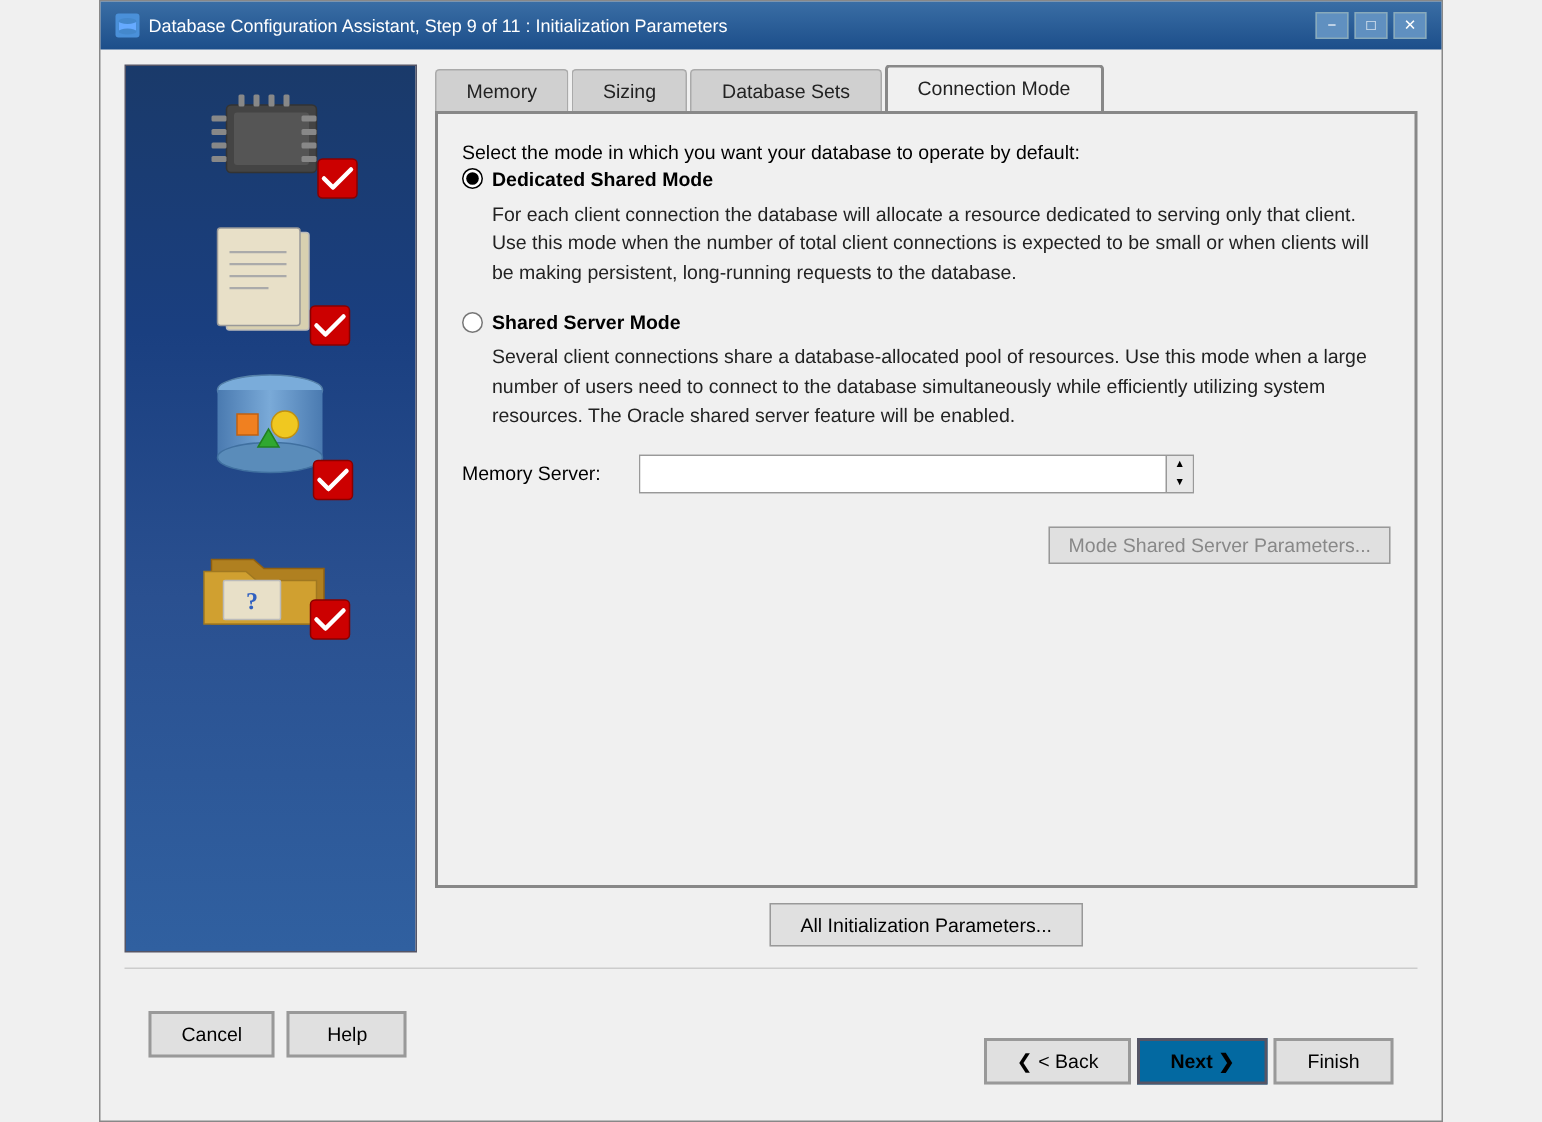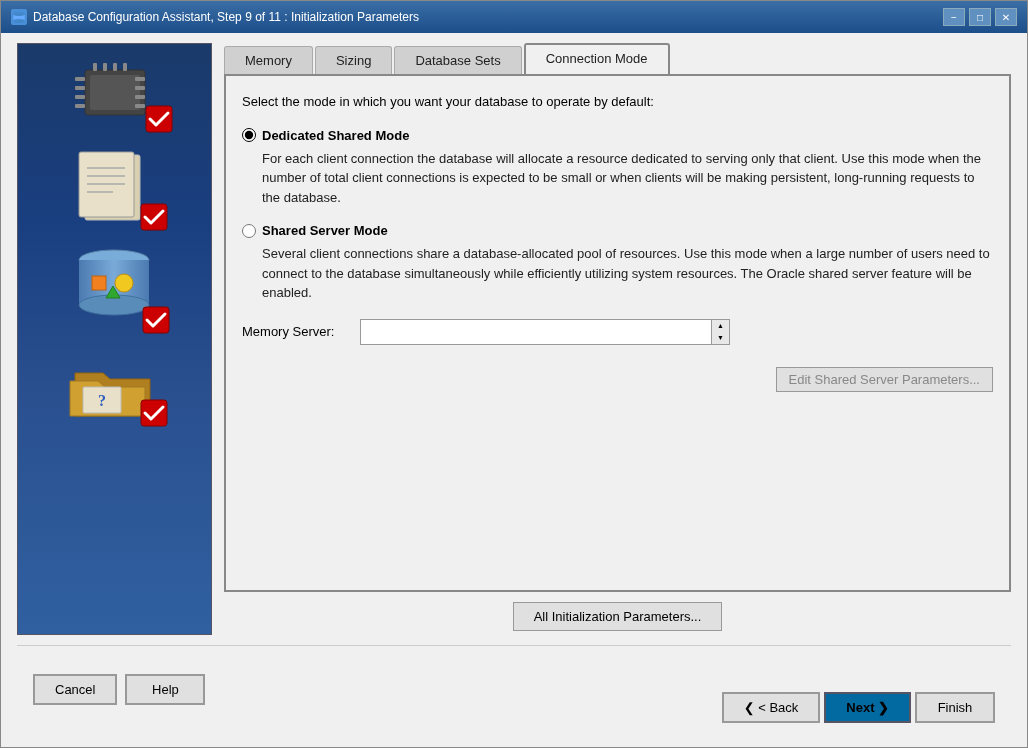--- a/index.html
+++ b/index.html
@@ -9,21 +9,21 @@
       background: #f0f0f0;
       display: flex;
       justify-content: center;
       align-items: center;
       width: 1028px;
       height: 748px;
       overflow: hidden;
     }
 
     .window {
-      width: 1028px;
+      width: 896px;
       height: 748px;
       background: #f0f0f0;
       border: 1px solid #888;
       display: flex;
       flex-direction: column;
     }
 
     .title-bar {
       background: linear-gradient(to bottom, #3a6ea5, #1c4e8a);
       color: white;
@@ -145,21 +145,20 @@
 
     .tab-content {
       border: 2px solid #888;
       background: #f0f0f0;
       flex: 1;
       padding: 16px;
       position: relative;
     }
 
     .description {
-      margin-bottom: 16px;
       line-height: 1.5;
     }
 
     .radio-section {
       margin-bottom: 16px;
     }
 
     .radio-label-row {
       display: flex;
       align-items: center;
@@ -450,21 +449,21 @@
               <div class="shared-server-input-wrapper">
                 <input type="text" class="shared-server-input" style="">
                 <div class="spinner">
                   <button class="spinner-up">▲</button>
                   <button class="spinner-down">▼</button>
                 </div>
               </div>
             </div>
 
             <div style="display:flex; justify-content:flex-end; margin-top:10px;">
-              <button class="edit-button">Edit Shared Server Parameters...</button>
+              <button class="edit-button">Mode Shared Server Parameters...</button>
             </div>
           </div>
         </div>
 
         <div class="bottom-section">
           <button class="init-params-button">All Initialization Parameters...</button>
         </div>
       </div>
     </div>
 

